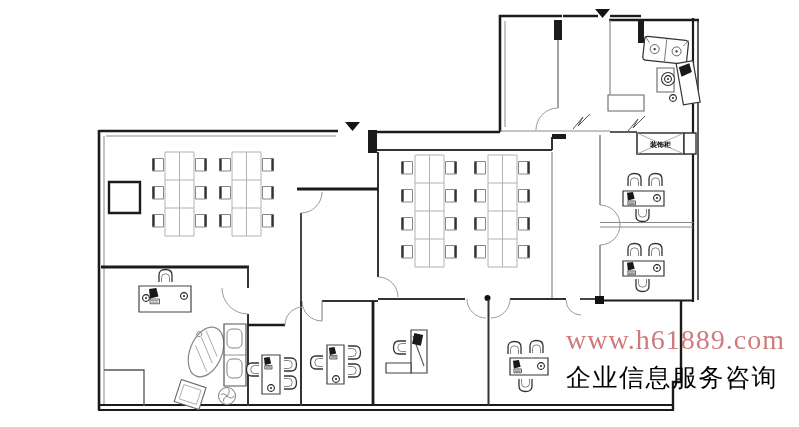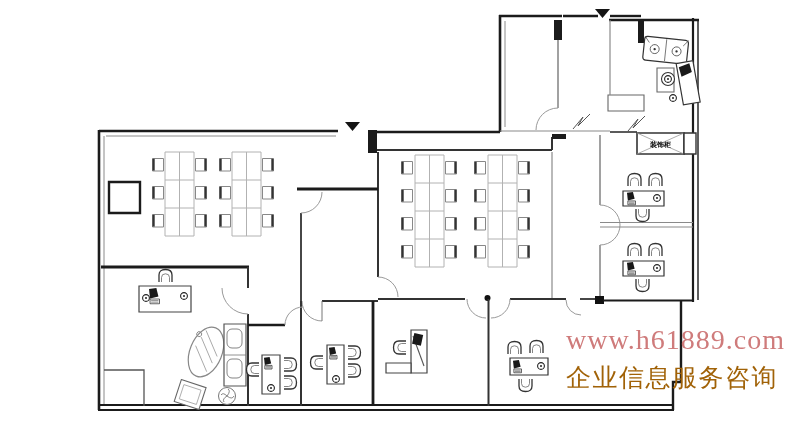--- a/index.html
+++ b/index.html
@@ -1,21 +1,21 @@
 <!DOCTYPE html>
 <html><head>
 <meta charset="utf-8">
 <style>
   html,body{margin:0;padding:0;background:#fff;}
   #stage{position:relative;width:799px;height:427px;background:#fff;overflow:hidden;
          font-family:"Liberation Sans",sans-serif;}
   #plan-svg{position:absolute;left:0;top:0;}
   .wm{position:absolute;font-family:"Liberation Serif",serif;white-space:nowrap;line-height:1;}
   #wm1{left:566px;top:326px;font-size:28px;color:#cf7b7b;letter-spacing:1px;}
-  #wm2{left:566px;top:365px;font-size:25px;color:#a16207;letter-spacing:1.5px;}
+  #wm2{left:566px;top:365px;font-size:25px;color:#000000;letter-spacing:1.5px;}
   svg *{vector-effect:non-scaling-stroke;}
   .wall{stroke:#1b1b1b;fill:none;}
   .wallmid{stroke:#333;fill:none;}
   .wallgray{stroke:#8a8a8a;fill:none;}
   .arc{stroke:#9a9a9a;fill:none;stroke-width:1;}
 </style>
 </head>
 <body>
 
 <div id="stage">

